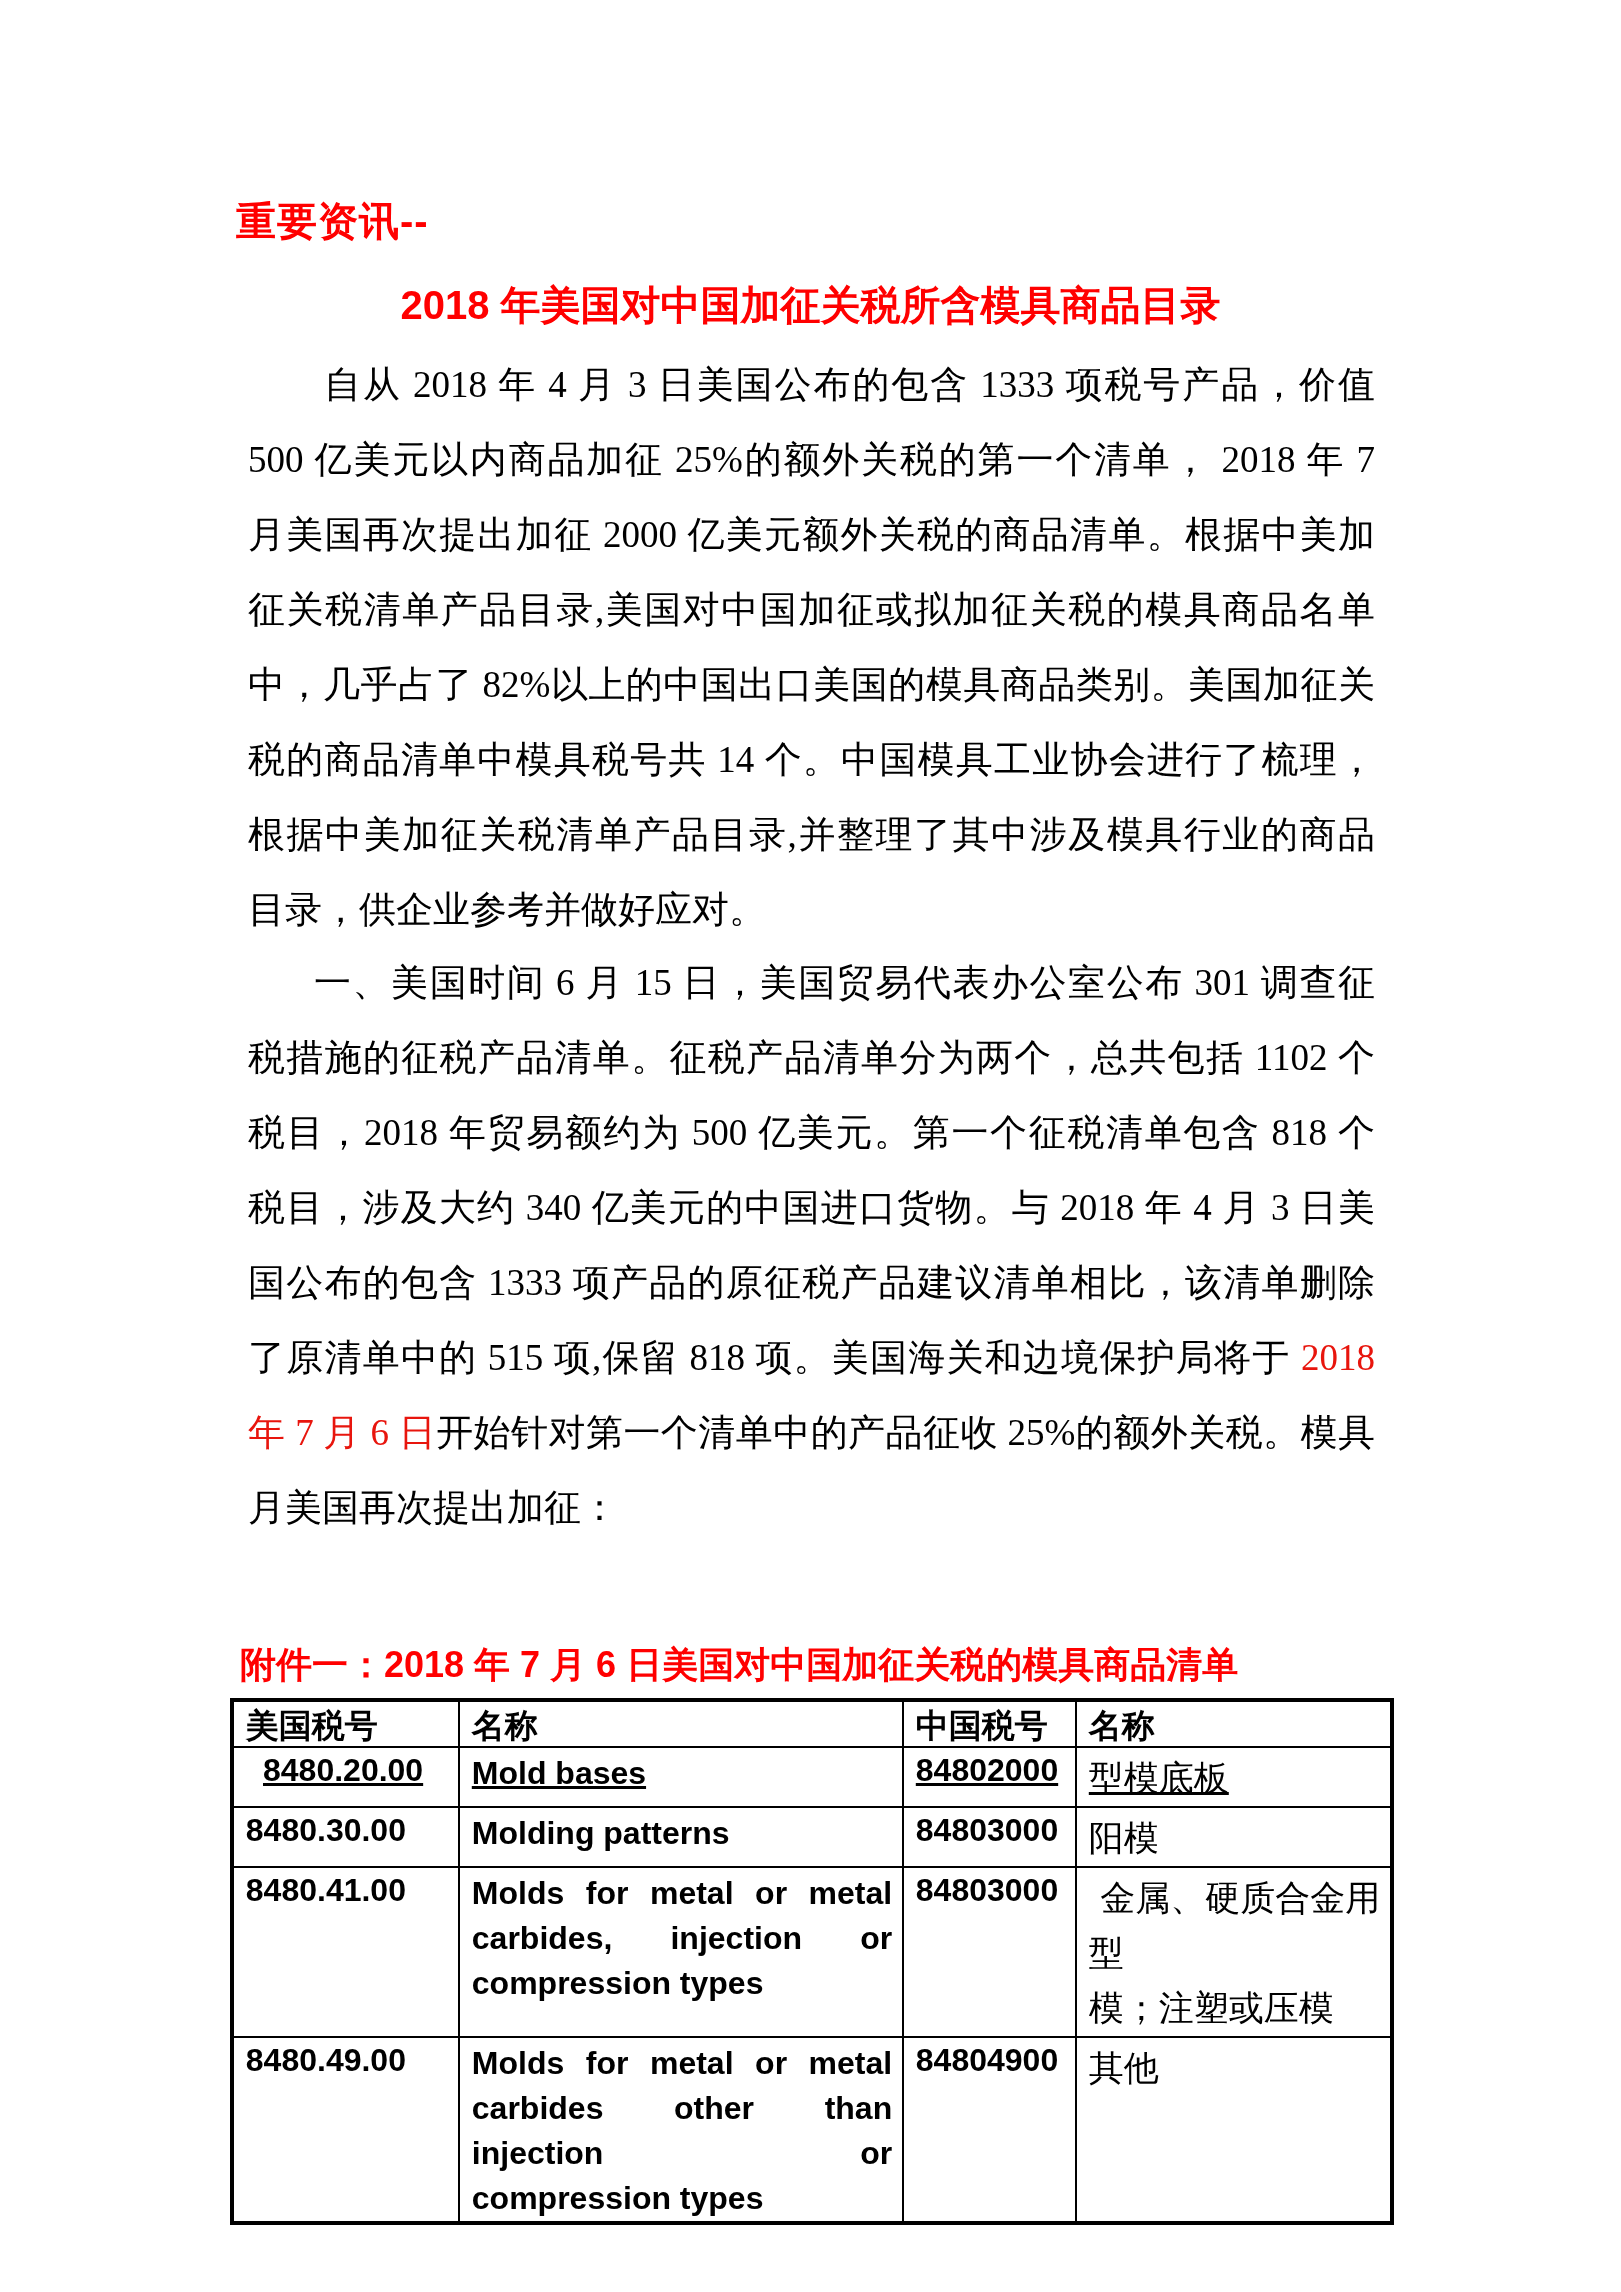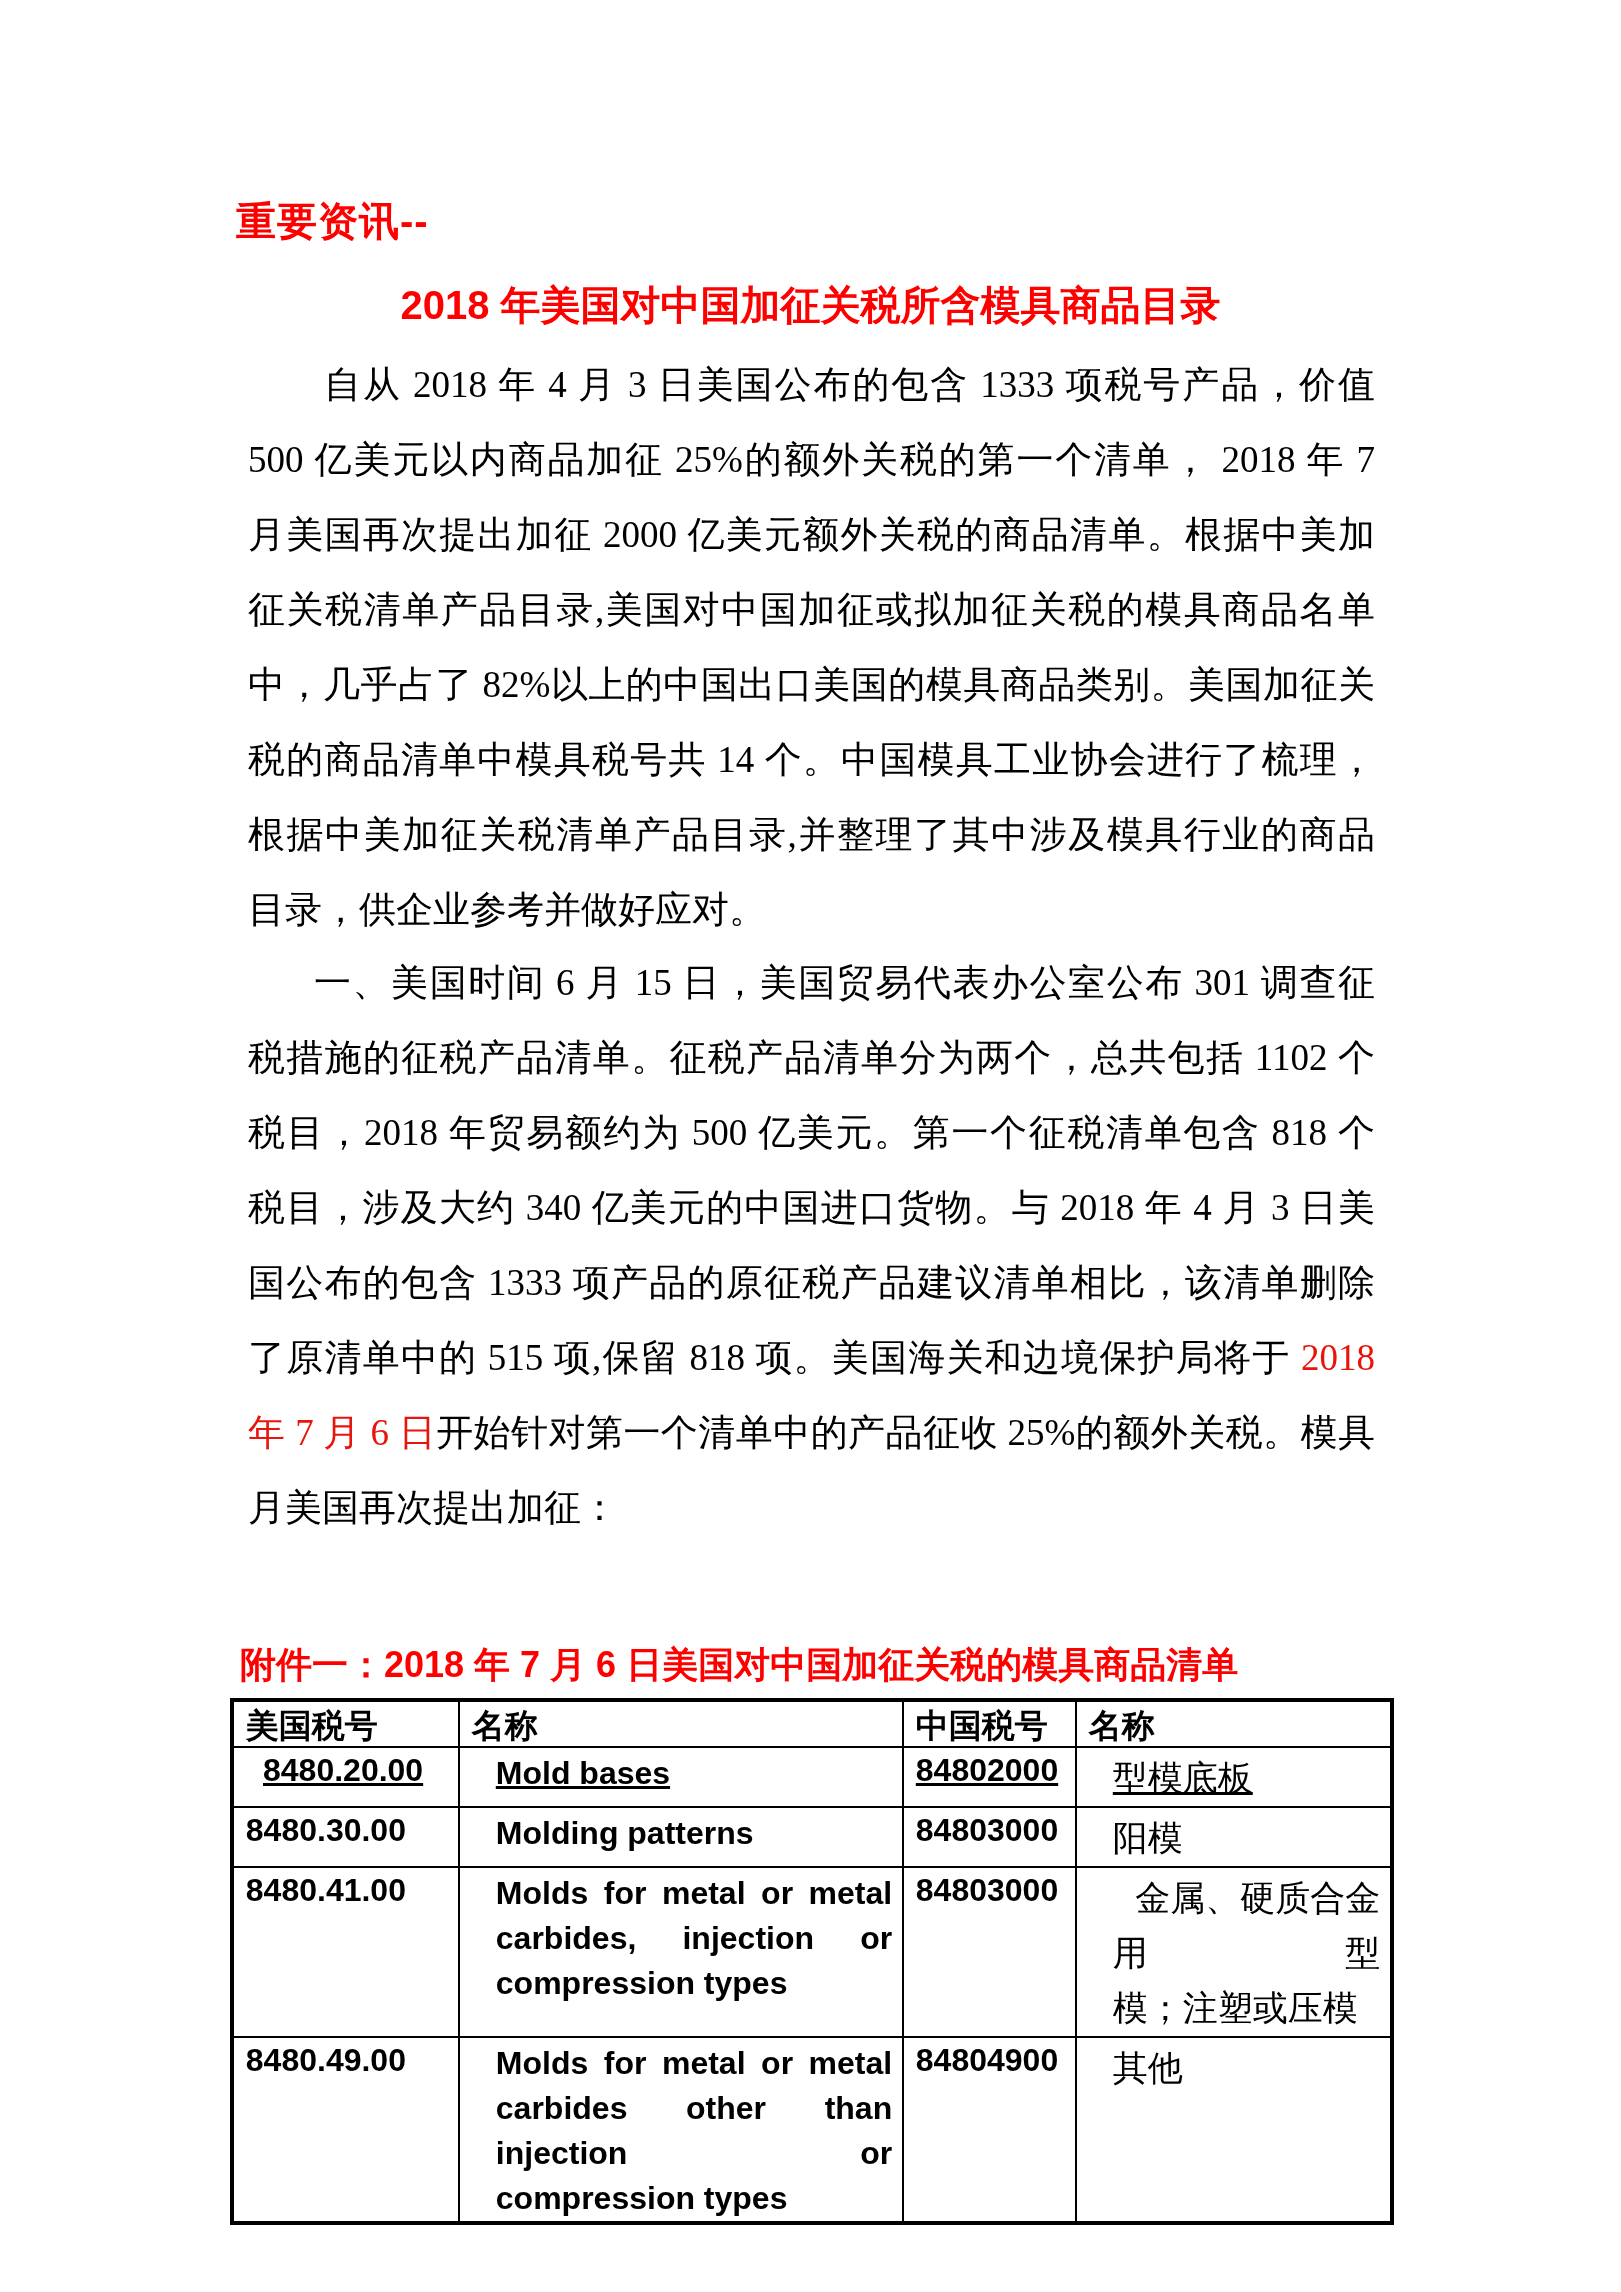--- a/index.html
+++ b/index.html
@@ -98,21 +98,20 @@
   }
   td.en-name-cell .cell-line { line-height: 45px; }
   td.cn-name-cell {
     font-family: "Liberation Serif", "DejaVu Serif", serif;
     font-size: 35px;
   }
   td.cn-name-cell .cell-line { line-height: 55px; text-align: right; }
   .cell-line {
     text-align: justify;
     text-align-last: justify;
-    margin-left: 24px;
   }
   .cell-line.last {
     text-align: left;
     text-align-last: left;
   }
 </style>
 </head>
 <body style="background: rgb(255, 255, 255); color: rgb(0, 0, 0);">
 
 <div class="abs" id="section-heading">重要资讯--</div>

